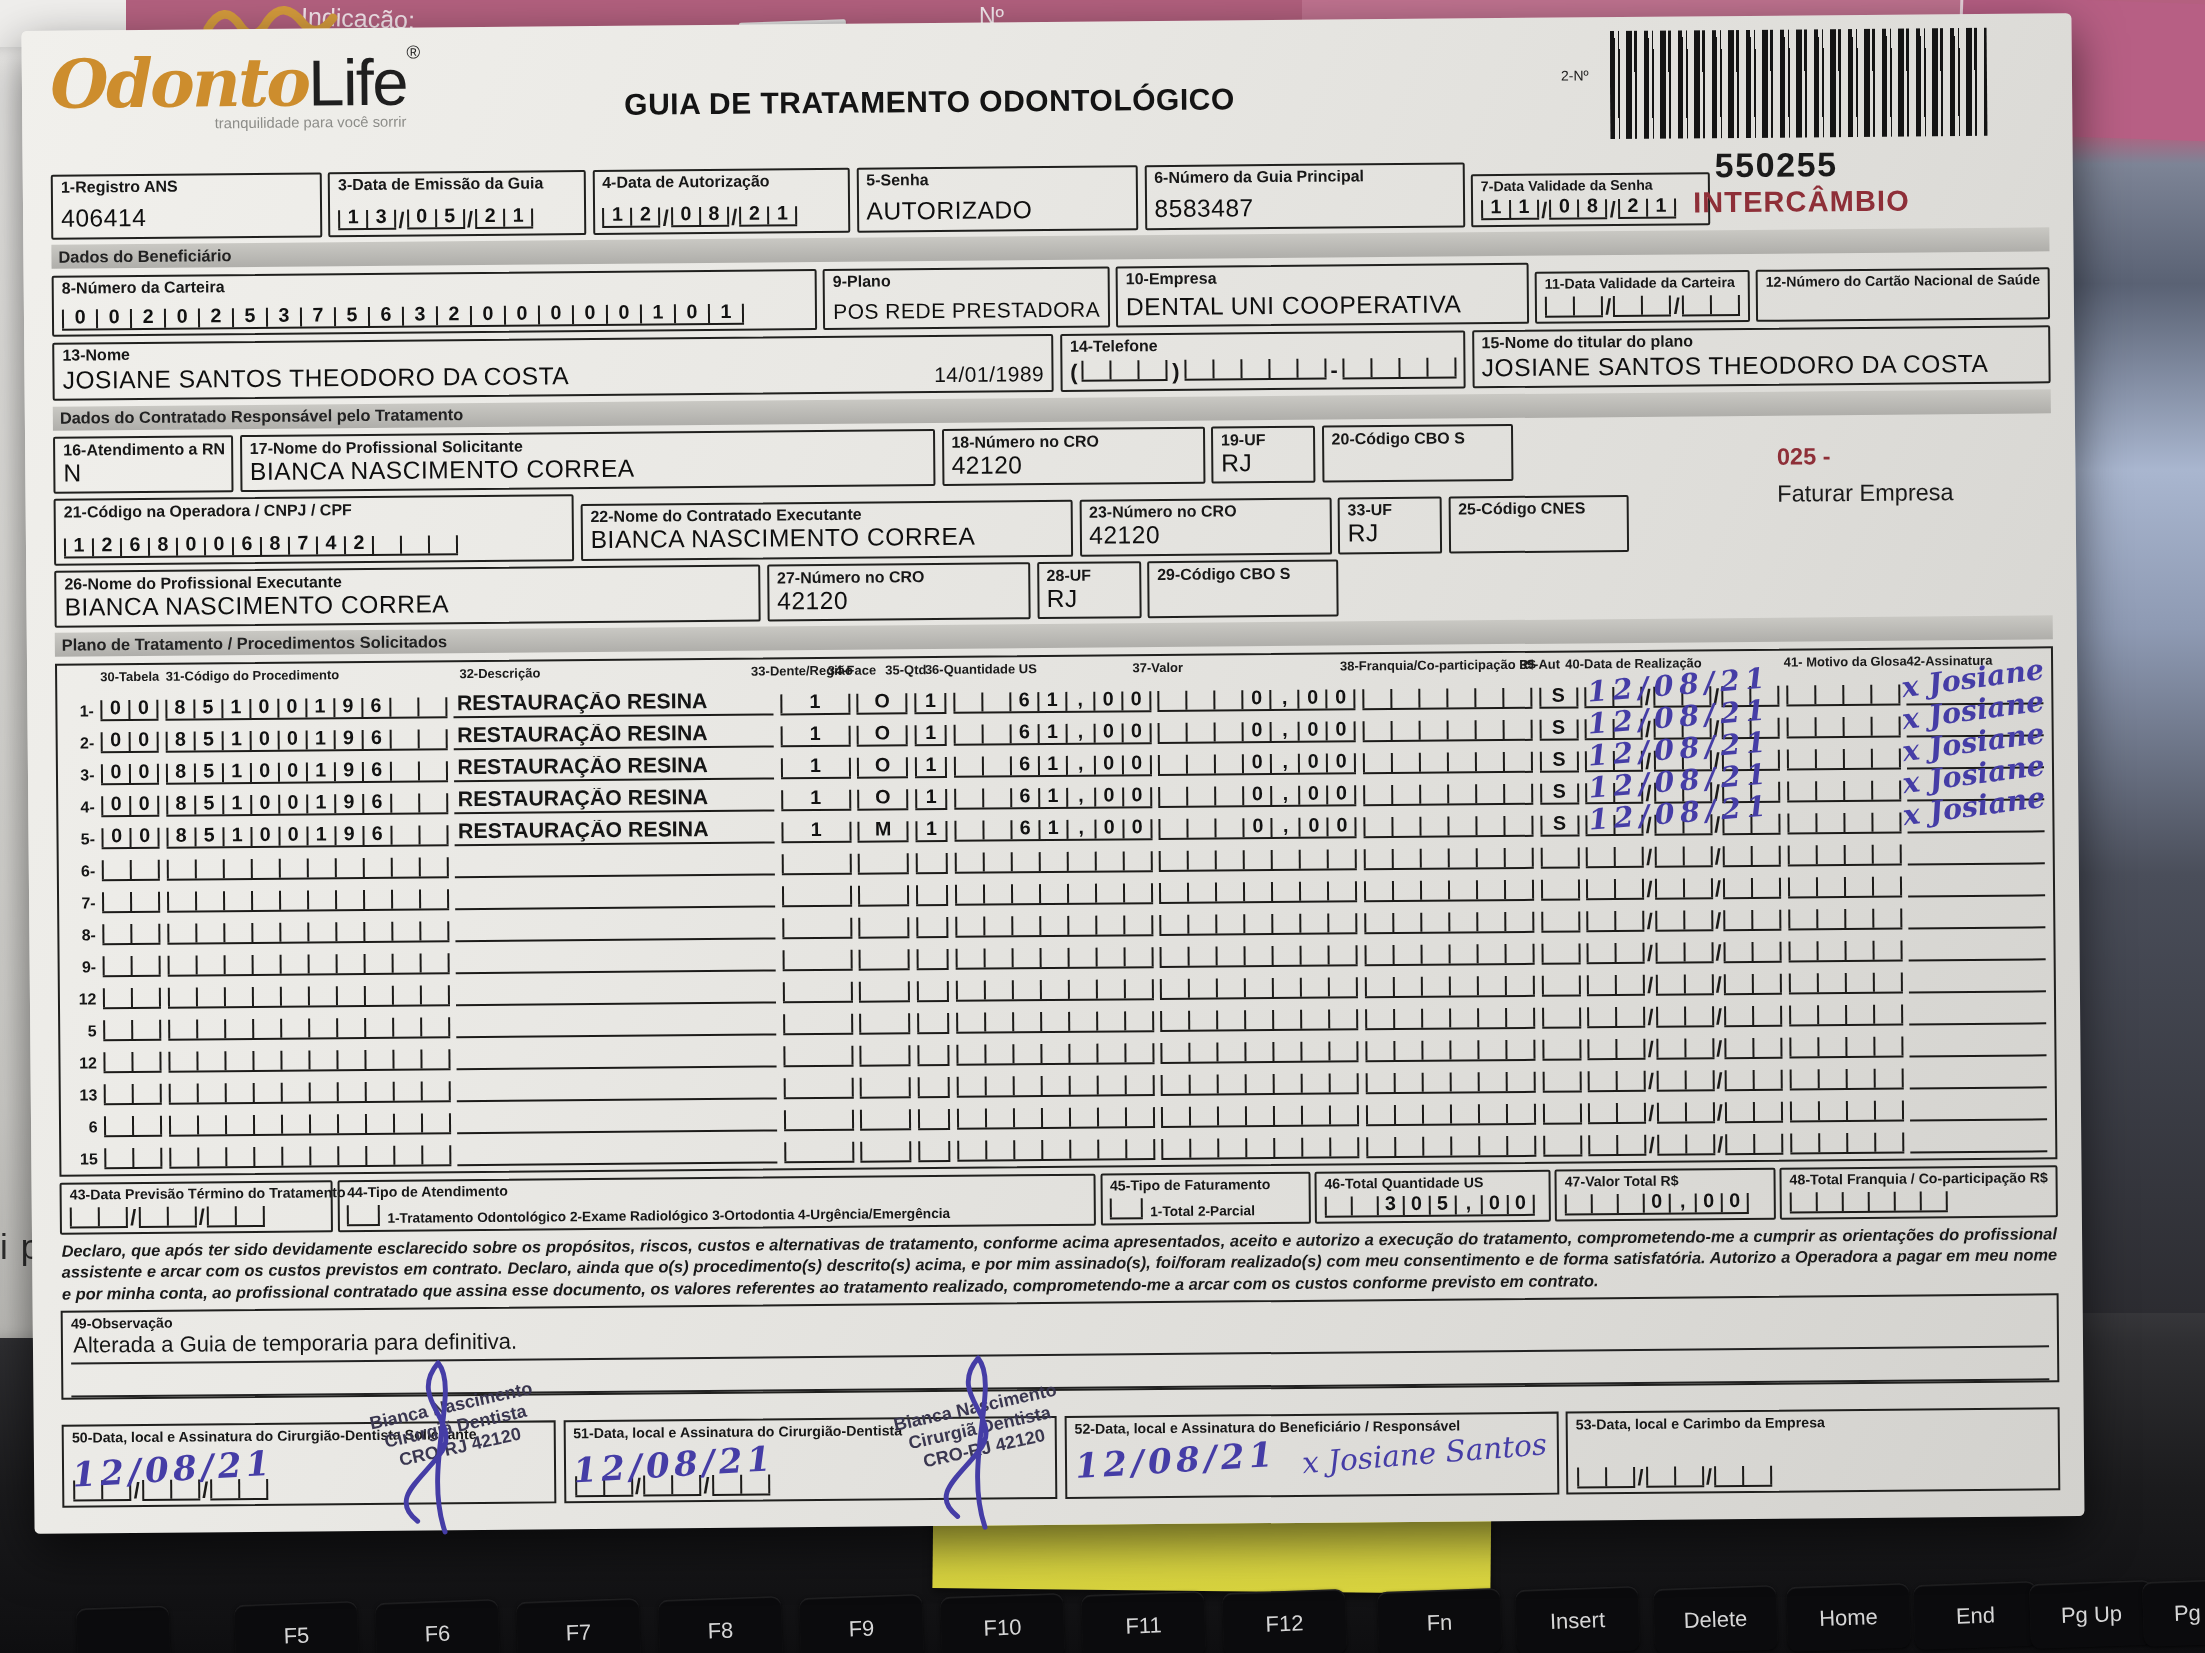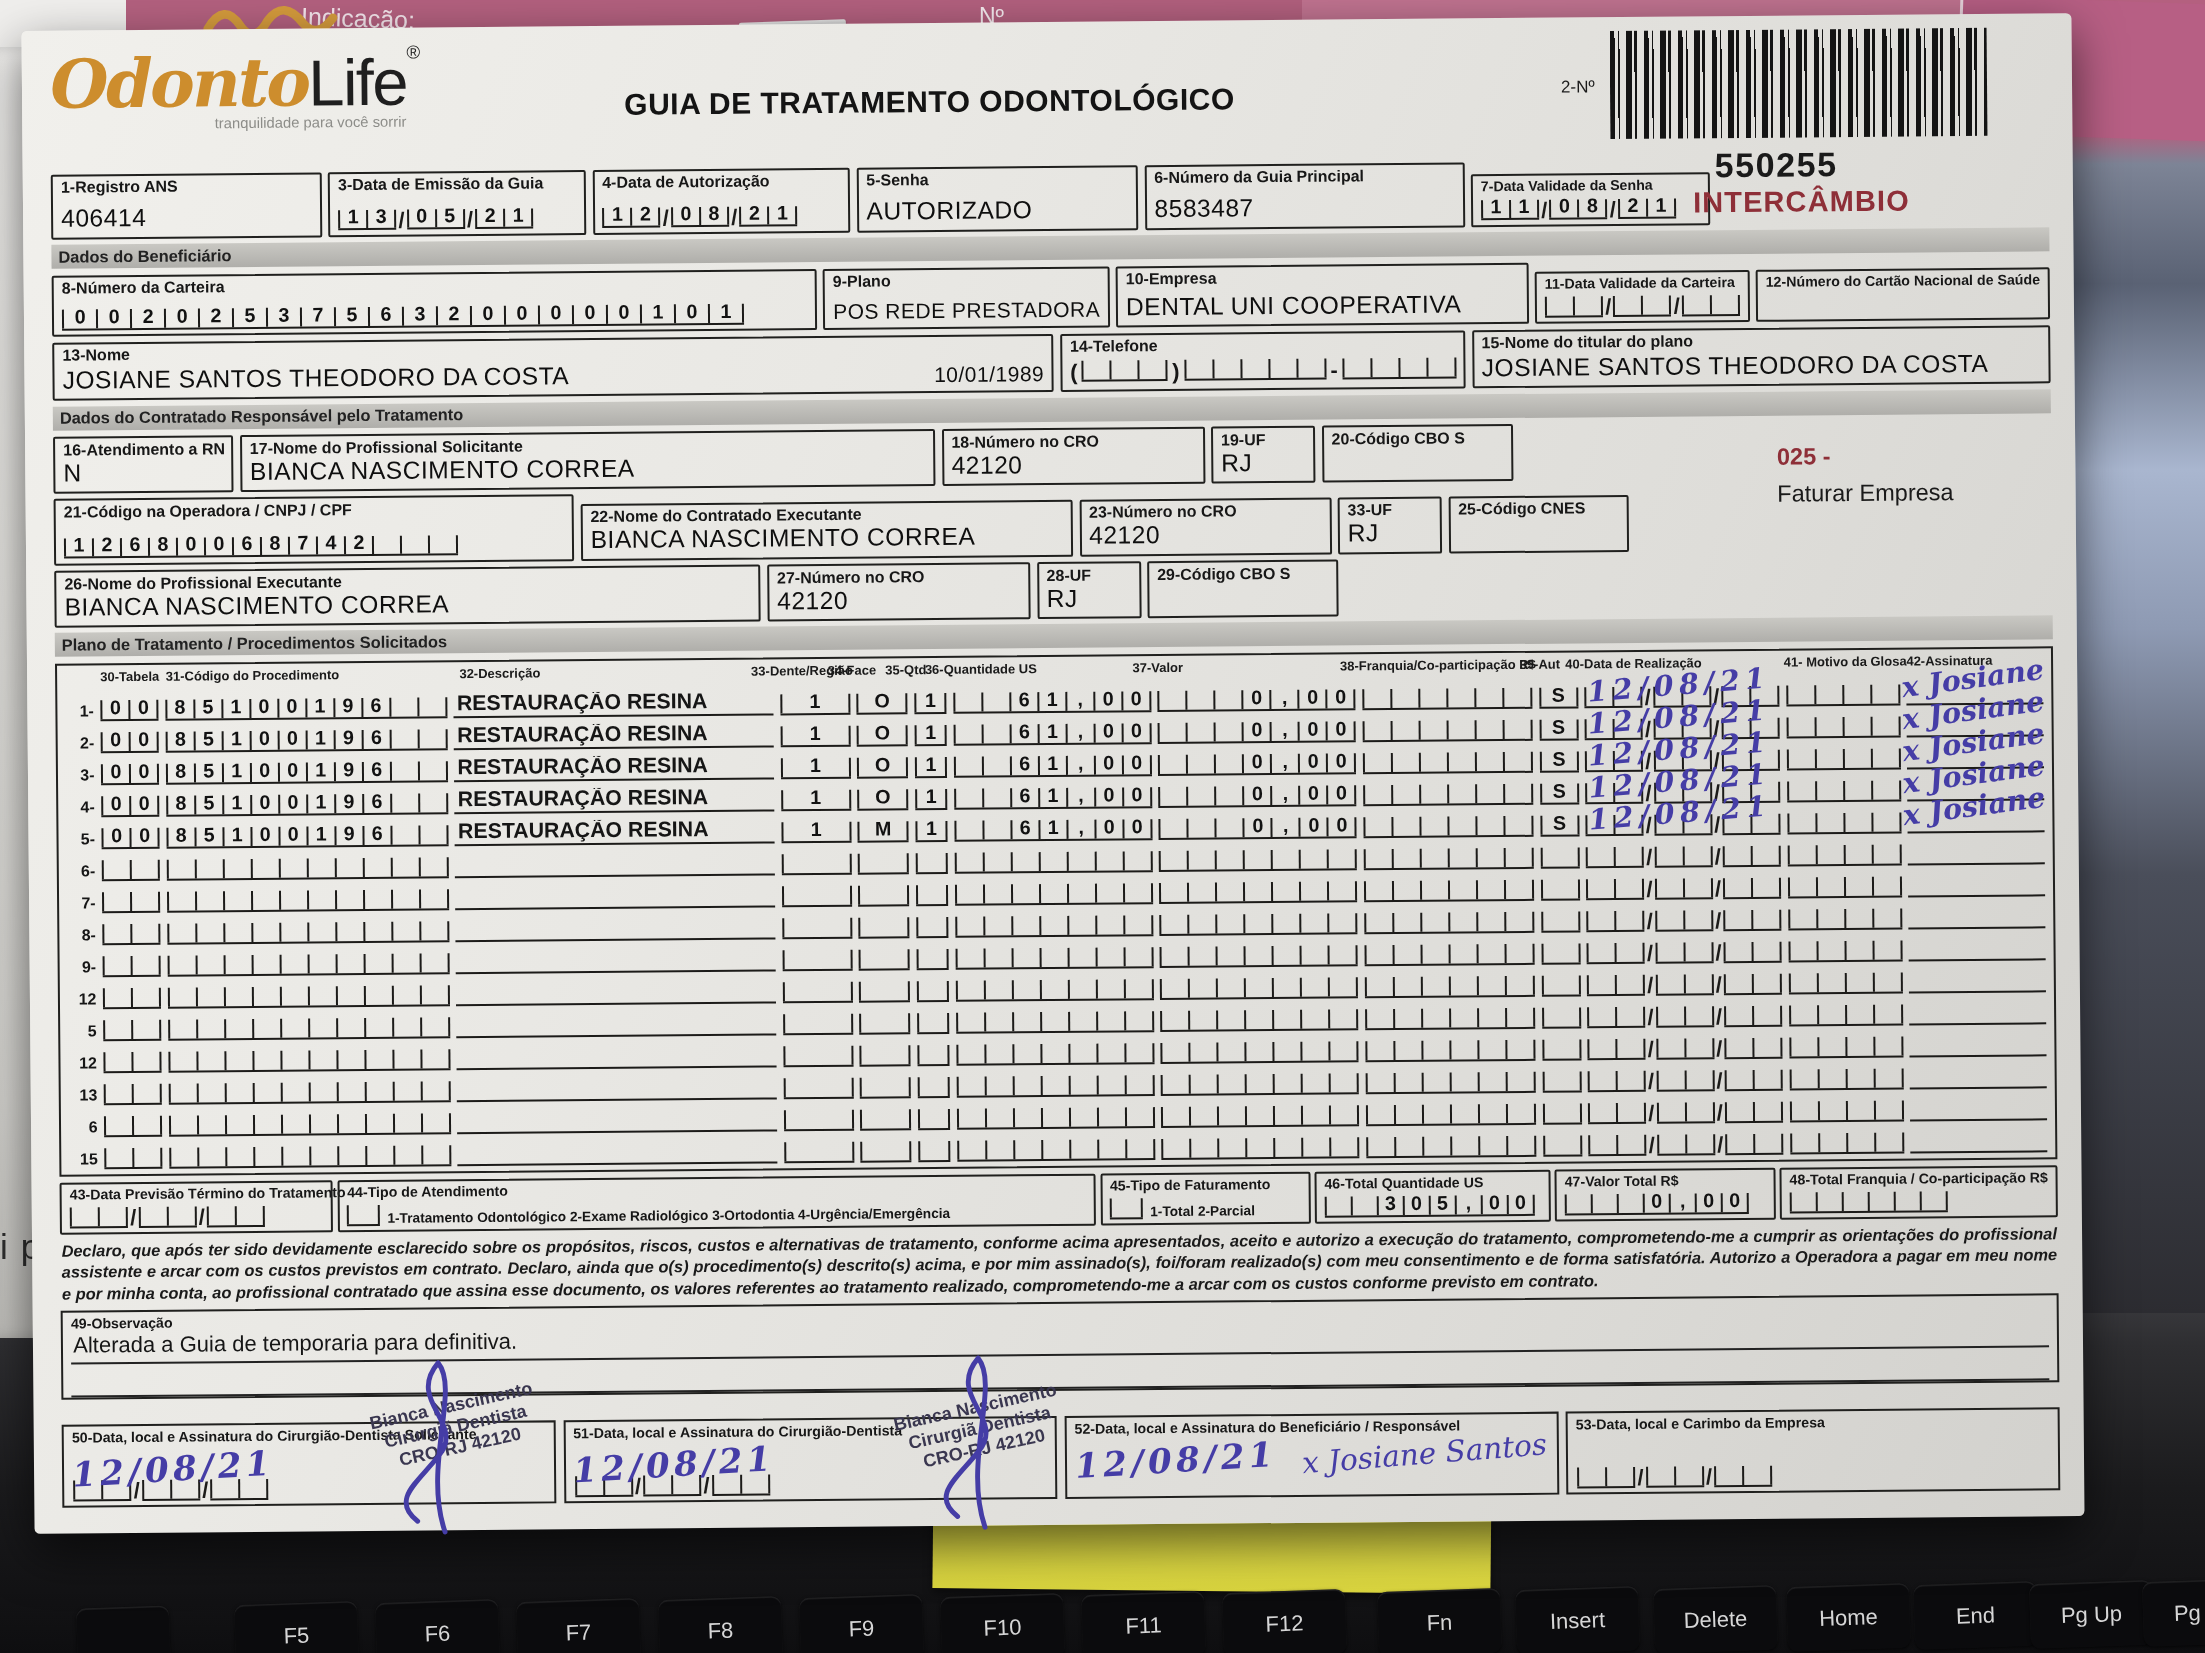--- a/index.html
+++ b/index.html
@@ -27,21 +27,21 @@
   
   .paper{position:absolute;left:28.4px;top:22px;width:2050px;height:1503px;background:linear-gradient(115deg,#f1f0ec 0,#e9e8e4 35%,#deddd9 70%,#d2d1cd 100%);transform:rotate(-0.5deg);border-radius:5.5px;box-shadow:0 19px 49px rgba(0,0,0,.6);padding:14.2px 24px 9.8px 28.4px;box-sizing:border-box;z-index:5;color:#161616;}
 
   .hdr{position:relative;height:130px;}
   .lg1{font-family:"DejaVu Serif",serif;font-style:italic;font-weight:bold;font-size:67px;color:#cd8d2d;letter-spacing:-2.7px;}
   .lg2{font-size:65px;color:#1f1f1f;letter-spacing:-1.6px;}
   .lgr{font-size:18.6px;vertical-align:top;color:#1f1f1f;}
   .tagline{margin-left:164px;margin-top:-7.7px;font-size:14.8px;color:#8d8d89;}
   .title{position:absolute;left:44%;top:48px;transform:translateX(-50%);font-size:30px;font-weight:bold;letter-spacing:0.5px;color:#141414;white-space:nowrap;}
   .bcblock{position:absolute;right:22px;top:0;width:416px;text-align:left;}
-  .bclabel{position:absolute;left:-49px;top:46px;font-size:17px;color:#1a1a1a;}
+  .bclabel{position:absolute;left:-49px;top:36px;font-size:14px;color:#1a1a1a;}
   .bars{width:377px;height:108px;background:repeating-linear-gradient(90deg,#141414 0 4.9px,transparent 4.9px 8.2px,#141414 8.2px 9.8px,transparent 9.8px 16px,#141414 16px 22px,transparent 22px 24.6px,#141414 24.6px 27px,transparent 27px 34px);}
   .bcnum{margin:7.7px 0 0 104px;font-size:34px;font-weight:bold;letter-spacing:1.6px;color:#1a1a1a;}
   .bcstamp{margin:1.1px 0 0 82px;font-size:29px;font-weight:bold;letter-spacing:1.1px;color:#8e2f38;}
 
   .row{display:flex;gap:6.6px;margin-bottom:5.5px;align-items:stretch;}
   .fbox{border:2.2px solid #20201e;border-radius:2.2px;padding:2.2px 7.7px 4.4px;display:flex;flex-direction:column;justify-content:space-between;box-sizing:border-box;}
   .flabel{font-size:16px;font-weight:bold;color:#171717;white-space:nowrap;}
   .flabel.sm{font-size:14.2px;}
   .fval{font-size:24.6px;color:#0f0f0f;letter-spacing:0.5px;white-space:nowrap;}
   .fval.small{font-size:21px;}
@@ -276,21 +276,21 @@
         <span class="flabel sm">12-Número do Cartão Nacional de Saúde</span>
           <span class="fval"></span>
       </div>
     </div>
 
     <div class="row">
       <div class="fbox" style="width:1001px;">
         <span class="flabel">13-Nome</span>
         <div class="namerow">
             <span class="fval">JOSIANE SANTOS THEODORO DA COSTA</span>
-            <span class="fval small">10/01/1989</span>
+            <span class="fval small">14/01/1989</span>
           </div>
       </div>
       <div class="fbox" style="width:405px;">
         <span class="flabel">14-Telefone</span>
         <div class="telrow">
             <span>(</span>
             <span><span class="comb">
                 <span class="c"></span>
                 <span class="c"></span>
                 <span class="c"></span>

